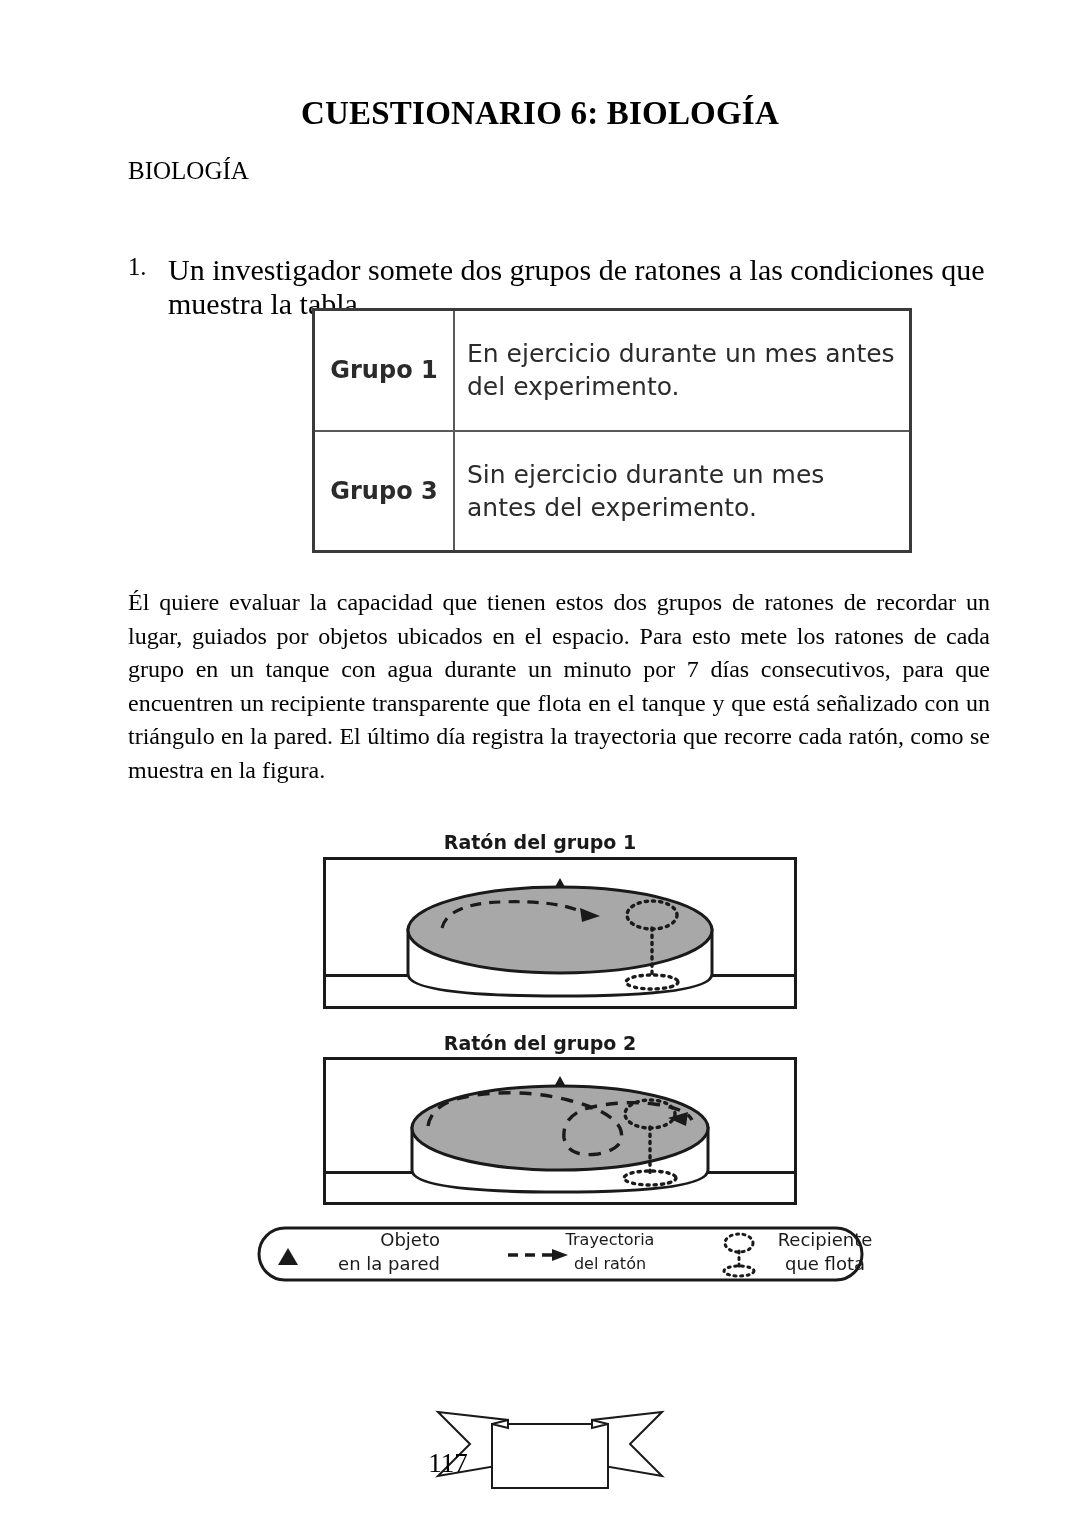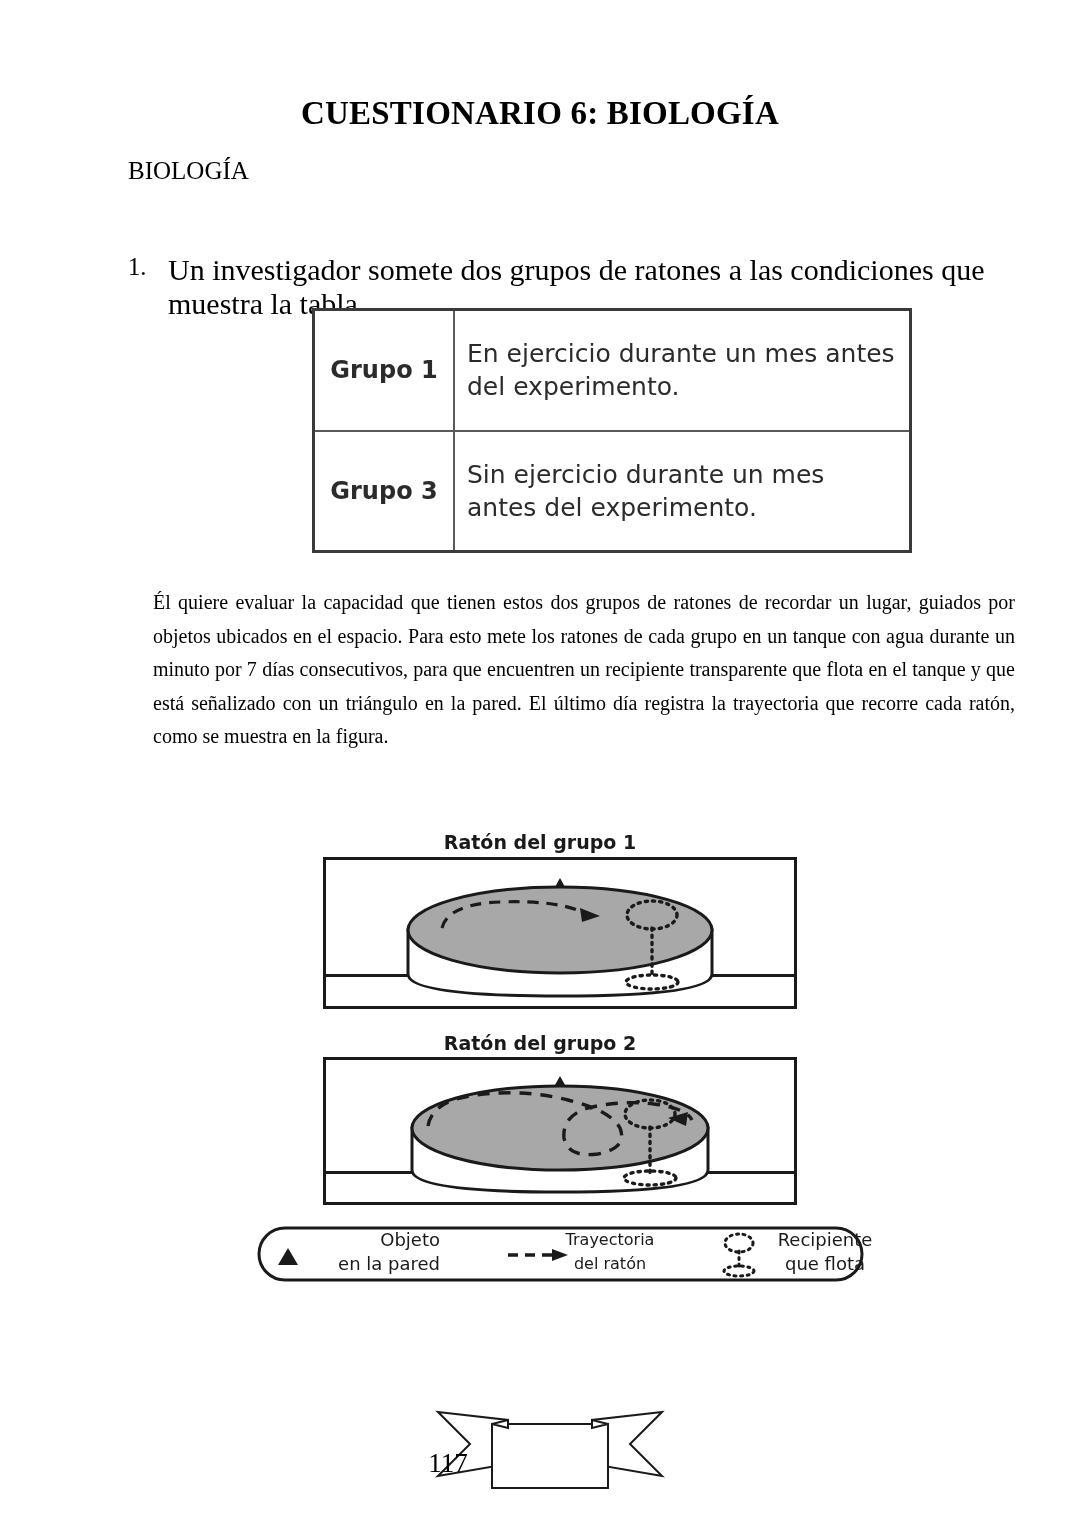--- a/index.html
+++ b/index.html
@@ -101,25 +101,24 @@
     line-height: 33px;
     color: #2b2b2b;
   }
 
   
   .body-paragraph {
     position: absolute;
     left: 128px;
     top: 586px;
     width: 862px;
-    font-size: 20px;
+    font-size: 24px;
     line-height: 33.6px;
     text-align: justify;
     text-align-last: left;
-    margin-left: 25px;
   }
 
   
   .figure {
     position: absolute;
     left: 0;
     top: 820px;
     width: 1080px;
     height: 480px;
   }

